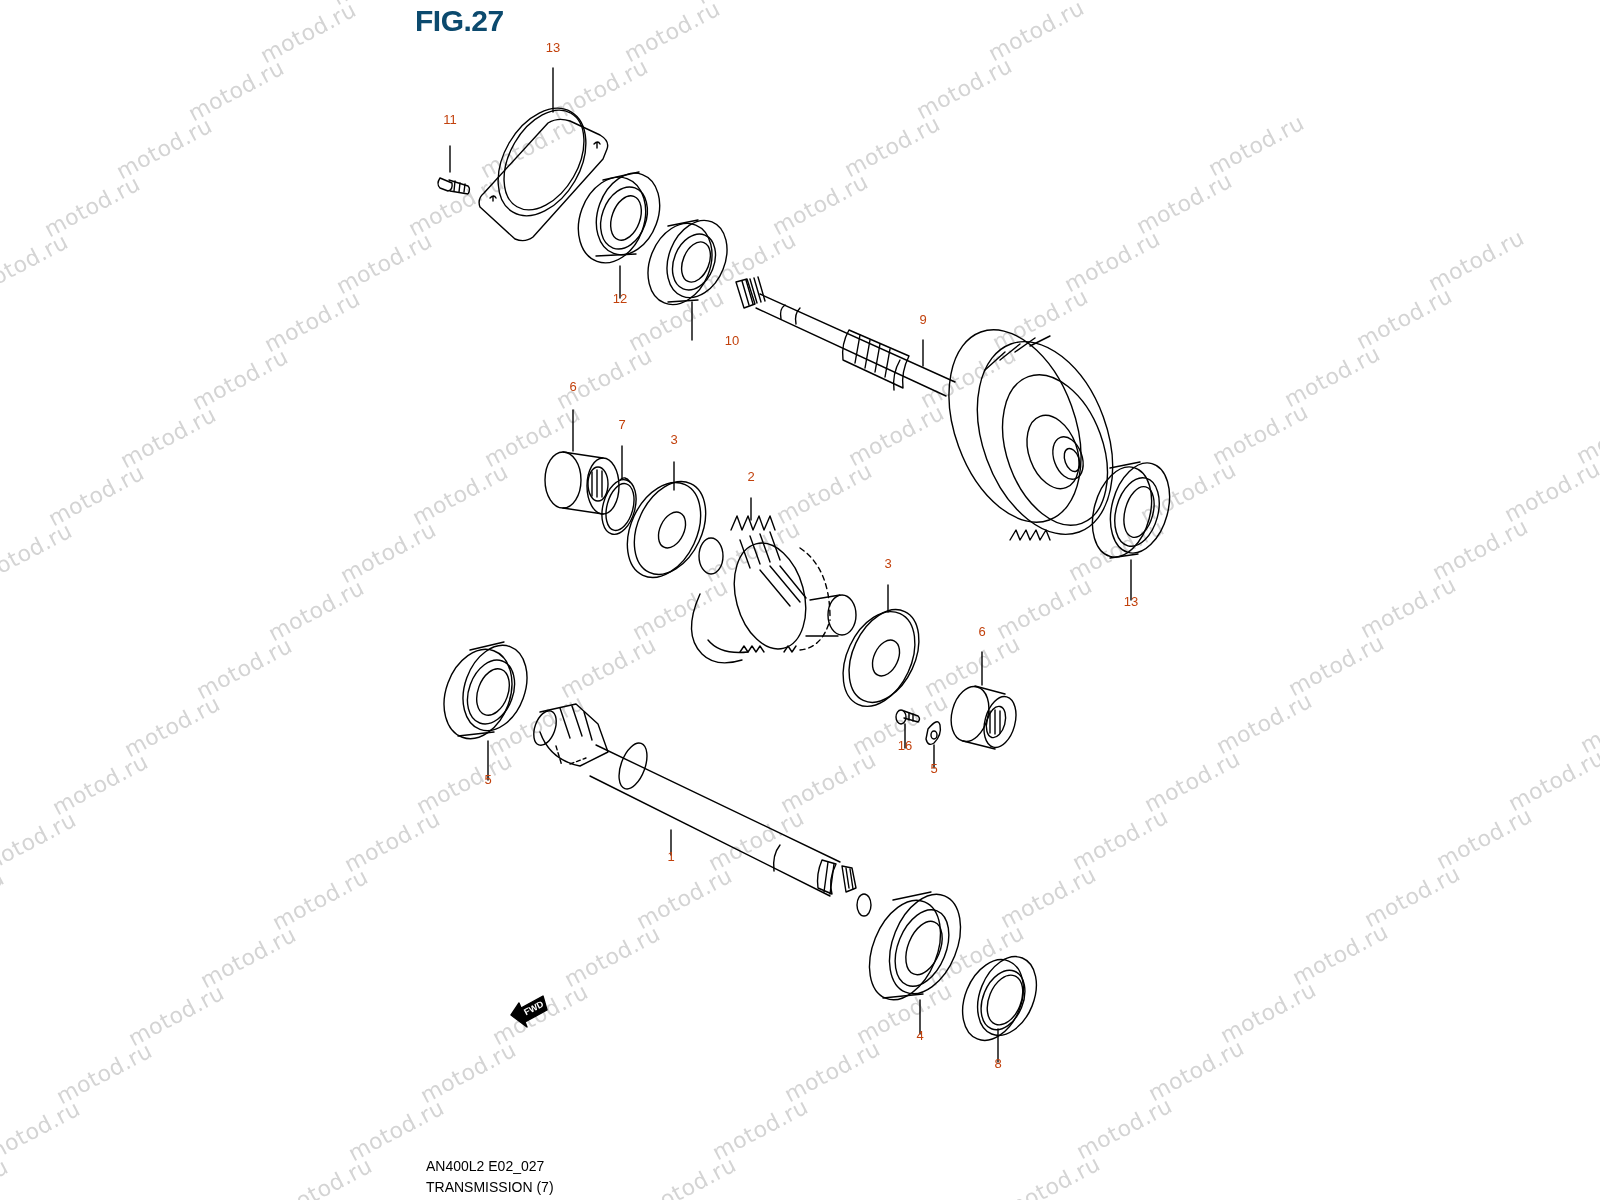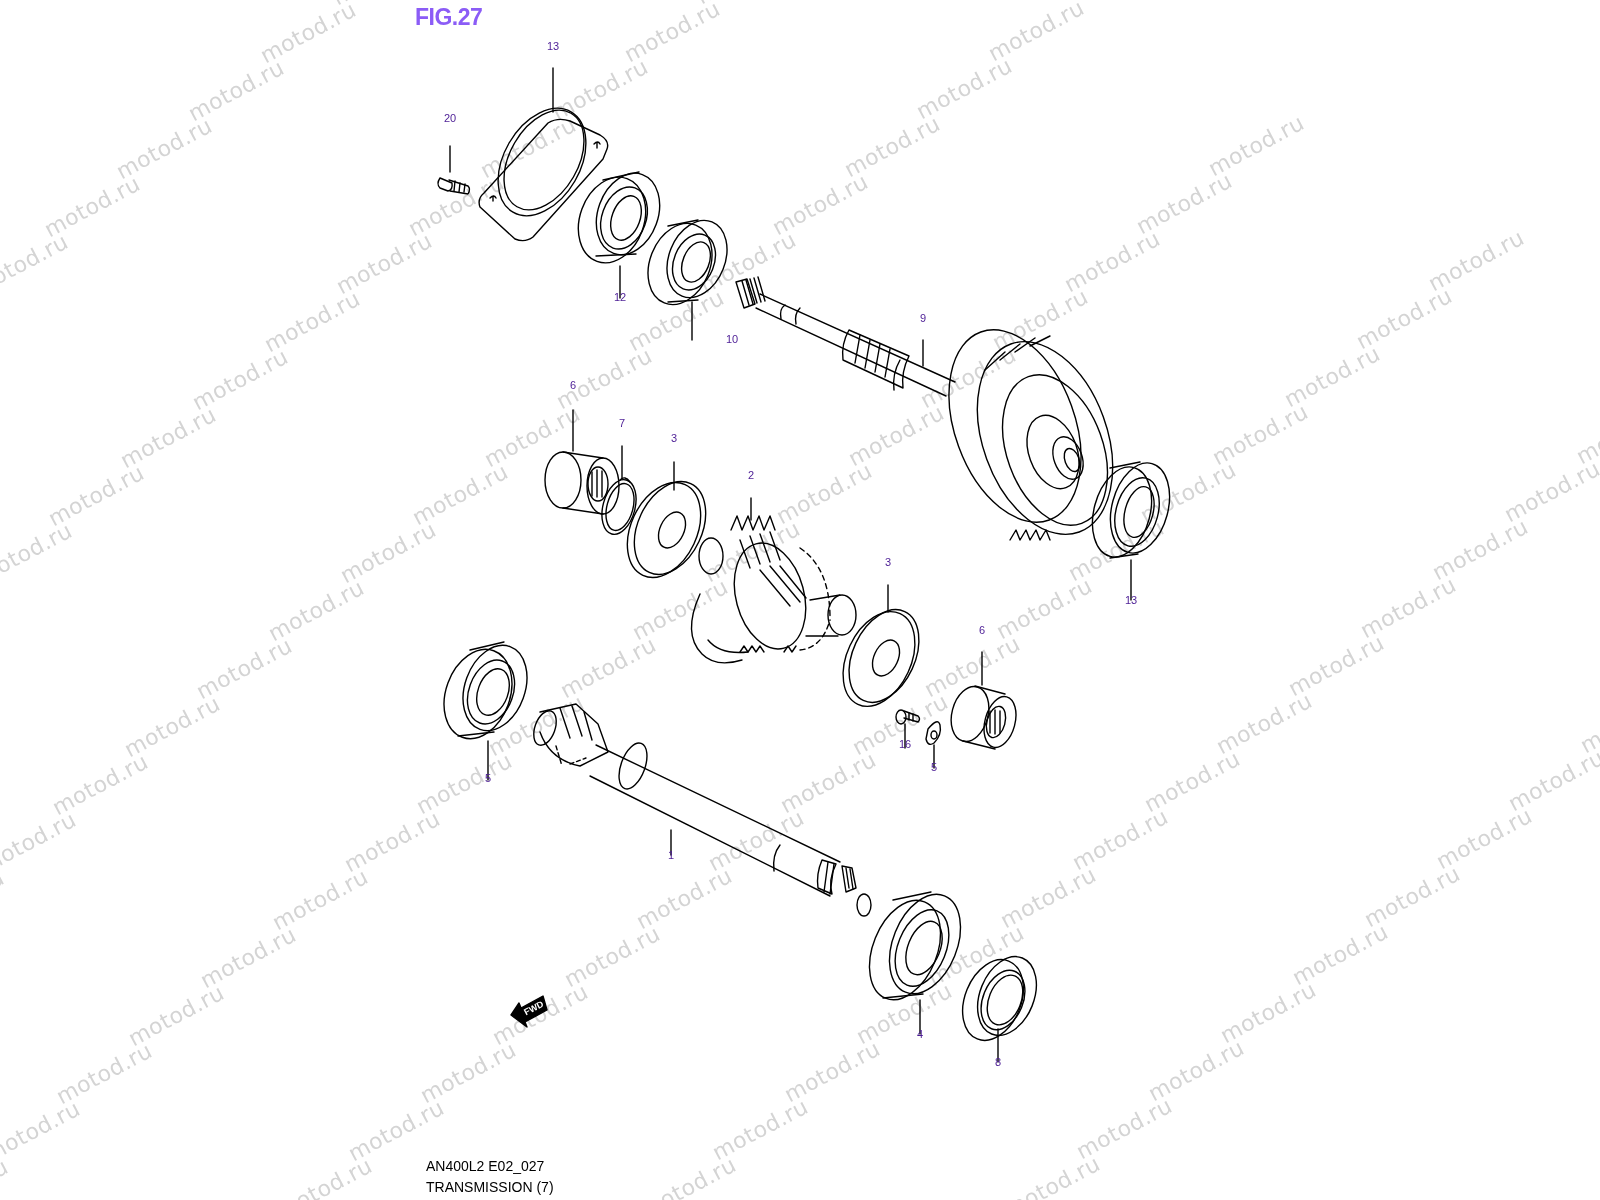--- a/index.html
+++ b/index.html
@@ -1,22 +1,22 @@
 <!DOCTYPE html>
 <html><head>
 <meta charset="utf-8">
 <style>
   html, body { margin:0; padding:0; background:#ffffff; }
   body { width:1600px; height:1200px; position:relative; overflow:hidden; font-family:"Liberation Sans", sans-serif; }
   .watermark-layer { position:absolute; left:0; top:0; width:1600px; height:1200px; pointer-events:none; overflow:hidden; }
   .wm { position:absolute; color:#d4d4d4; font-family:"DejaVu Sans", sans-serif; font-size:22px; transform:rotate(-28deg); transform-origin:left top; white-space:nowrap; letter-spacing:0.5px; }
-  .fig-title { position:absolute; left:415px; top:4px; font-family:"Liberation Sans", sans-serif; font-weight:bold; font-size:23px; color:#8b5cf6; letter-spacing:-0.5px; }
+  .fig-title { position:absolute; left:415px; top:4px; font-family:"Liberation Sans", sans-serif; font-weight:bold; font-size:30px; color:#0c4a6e; letter-spacing:-0.5px; }
   .footer { position:absolute; left:426px; top:1156px; font-family:"Liberation Sans", sans-serif; font-size:14px; color:#000; line-height:21px; }
   svg.diagram { position:absolute; left:0; top:0; width:1600px; height:1200px; }
-  .callout { position:absolute; font-family:"Liberation Sans", sans-serif; font-size:11px; color:#4c1d95; transform:translateX(-50%); }
+  .callout { position:absolute; font-family:"Liberation Sans", sans-serif; font-size:13px; color:#c2410c; transform:translateX(-50%); }
 </style>
 </head>
 <body>
 
 <div class="watermark-layer" id="wm-layer">
     <span class="wm" style="left: 984px; top: 44px;">motod.ru</span>
     <span class="wm" style="left: 1204px; top: 159px;">motod.ru</span>
     <span class="wm" style="left: 1424px; top: 274px;">motod.ru</span>
     <span class="wm" style="left: 692px; top: -13px;">motod.ru</span>
     <span class="wm" style="left: 912px; top: 102px;">motod.ru</span>
@@ -292,21 +292,21 @@
   <line x1="998" y1="1029" x2="998" y2="1062"></line>
 
   <g>
     <path d="M511,1015 l8,-12 l2,5 l22,-12 l4,14 l-22,12 l2,5 z" fill="#000" stroke="#000"></path>
     <text x="524" y="1013" fill="#fff" stroke="none" font-family="Liberation Sans, sans-serif" font-size="9" font-weight="bold" transform="rotate(-28 530 1010)">FWD</text>
   </g>
 </svg>
 
 <div id="callout-layer">
     <div class="callout" style="left: 553px; top: 40px;">13</div>
-    <div class="callout" style="left: 450px; top: 112px;">20</div>
+    <div class="callout" style="left: 450px; top: 112px;">11</div>
     <div class="callout" style="left: 620px; top: 291px; text-align: center;">12</div>
     <div class="callout" style="left: 732px; top: 333px;">10</div>
     <div class="callout" style="left: 923px; top: 312px;">9</div>
     <div class="callout" style="left: 573px; top: 379px;">6</div>
     <div class="callout" style="left: 622px; top: 417px;">7</div>
     <div class="callout" style="left: 674px; top: 432px;">3</div>
     <div class="callout" style="left: 751px; top: 469px;">2</div>
     <div class="callout" style="left: 888px; top: 556px;">3</div>
     <div class="callout" style="left: 1131px; top: 594px;">13</div>
     <div class="callout" style="left: 982px; top: 624px;">6</div>

